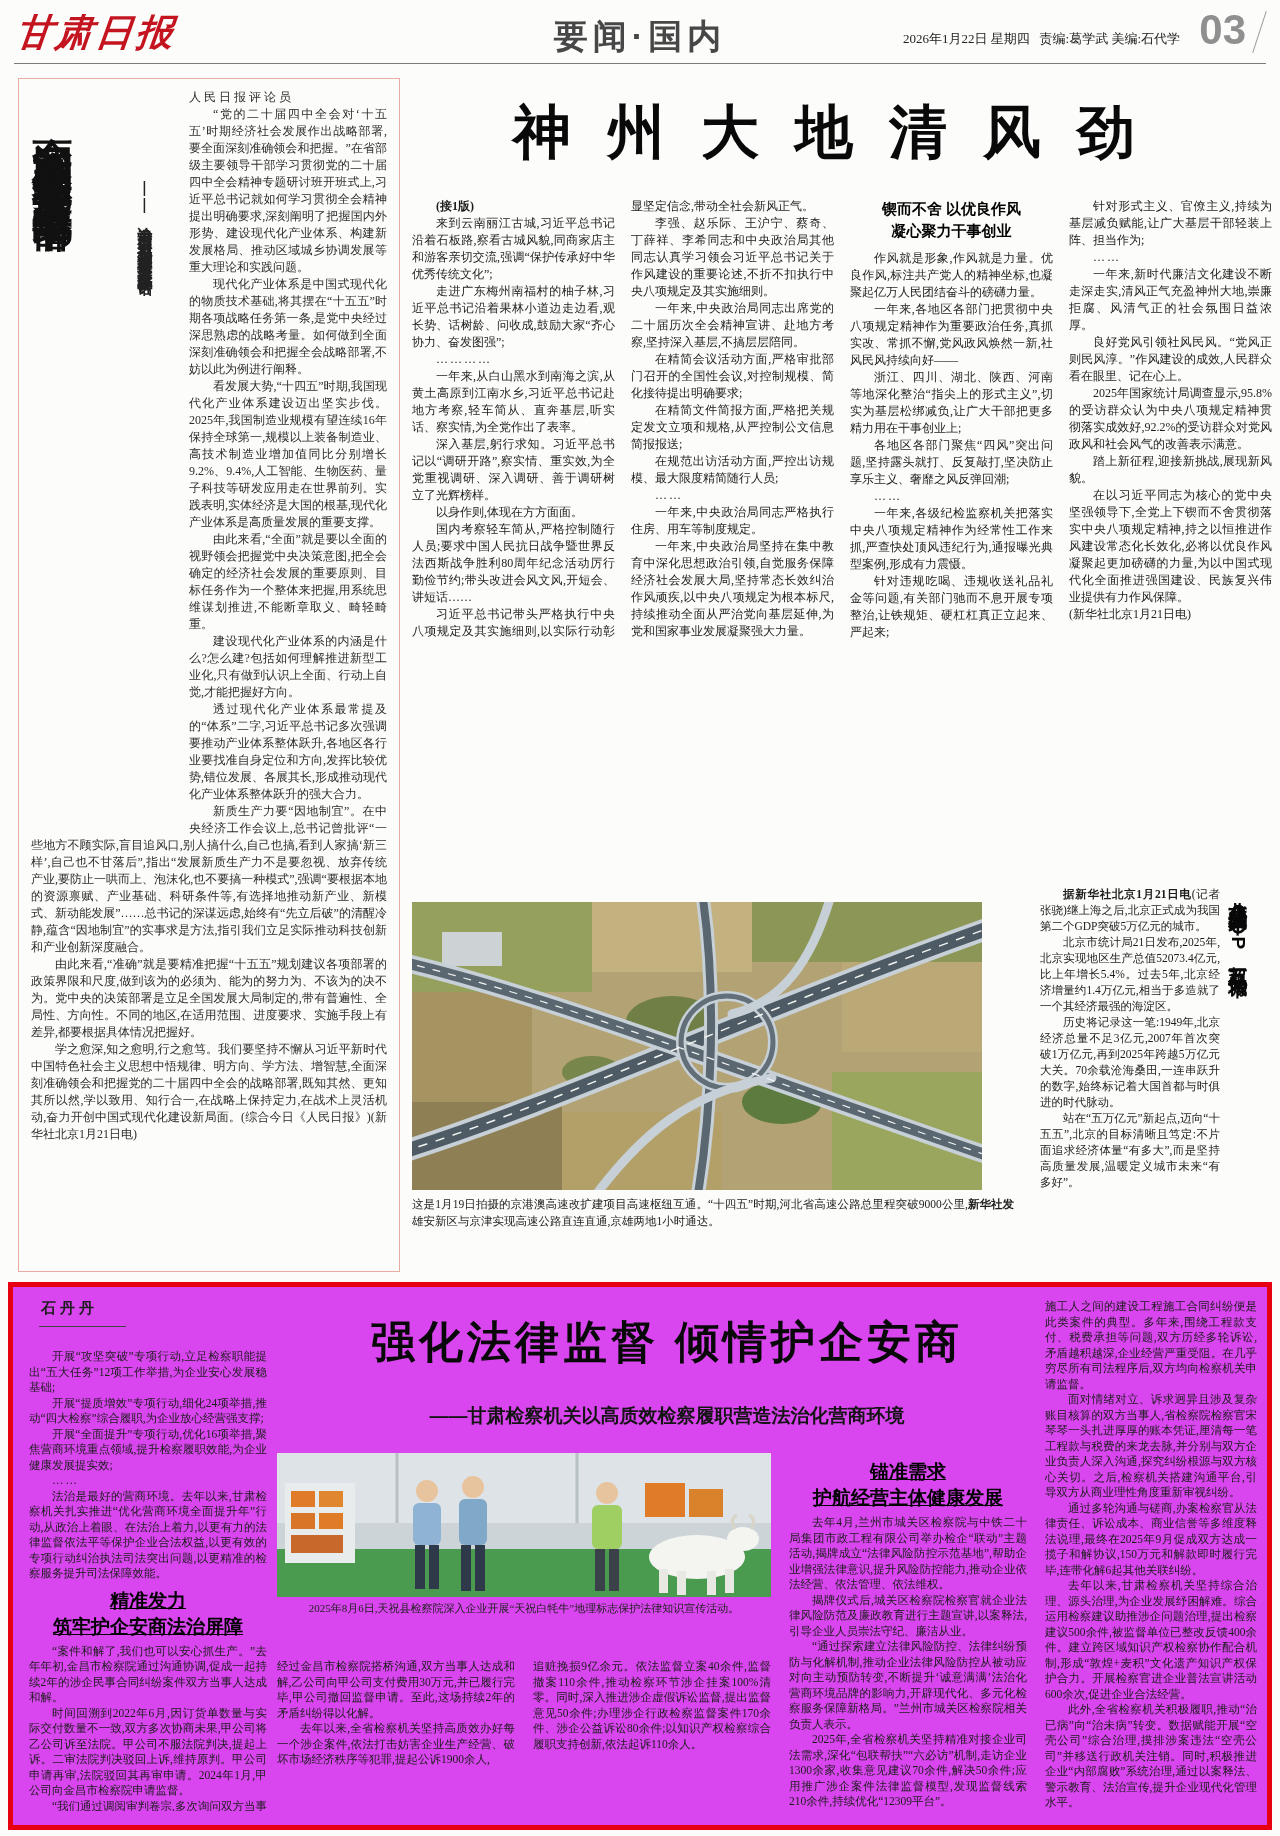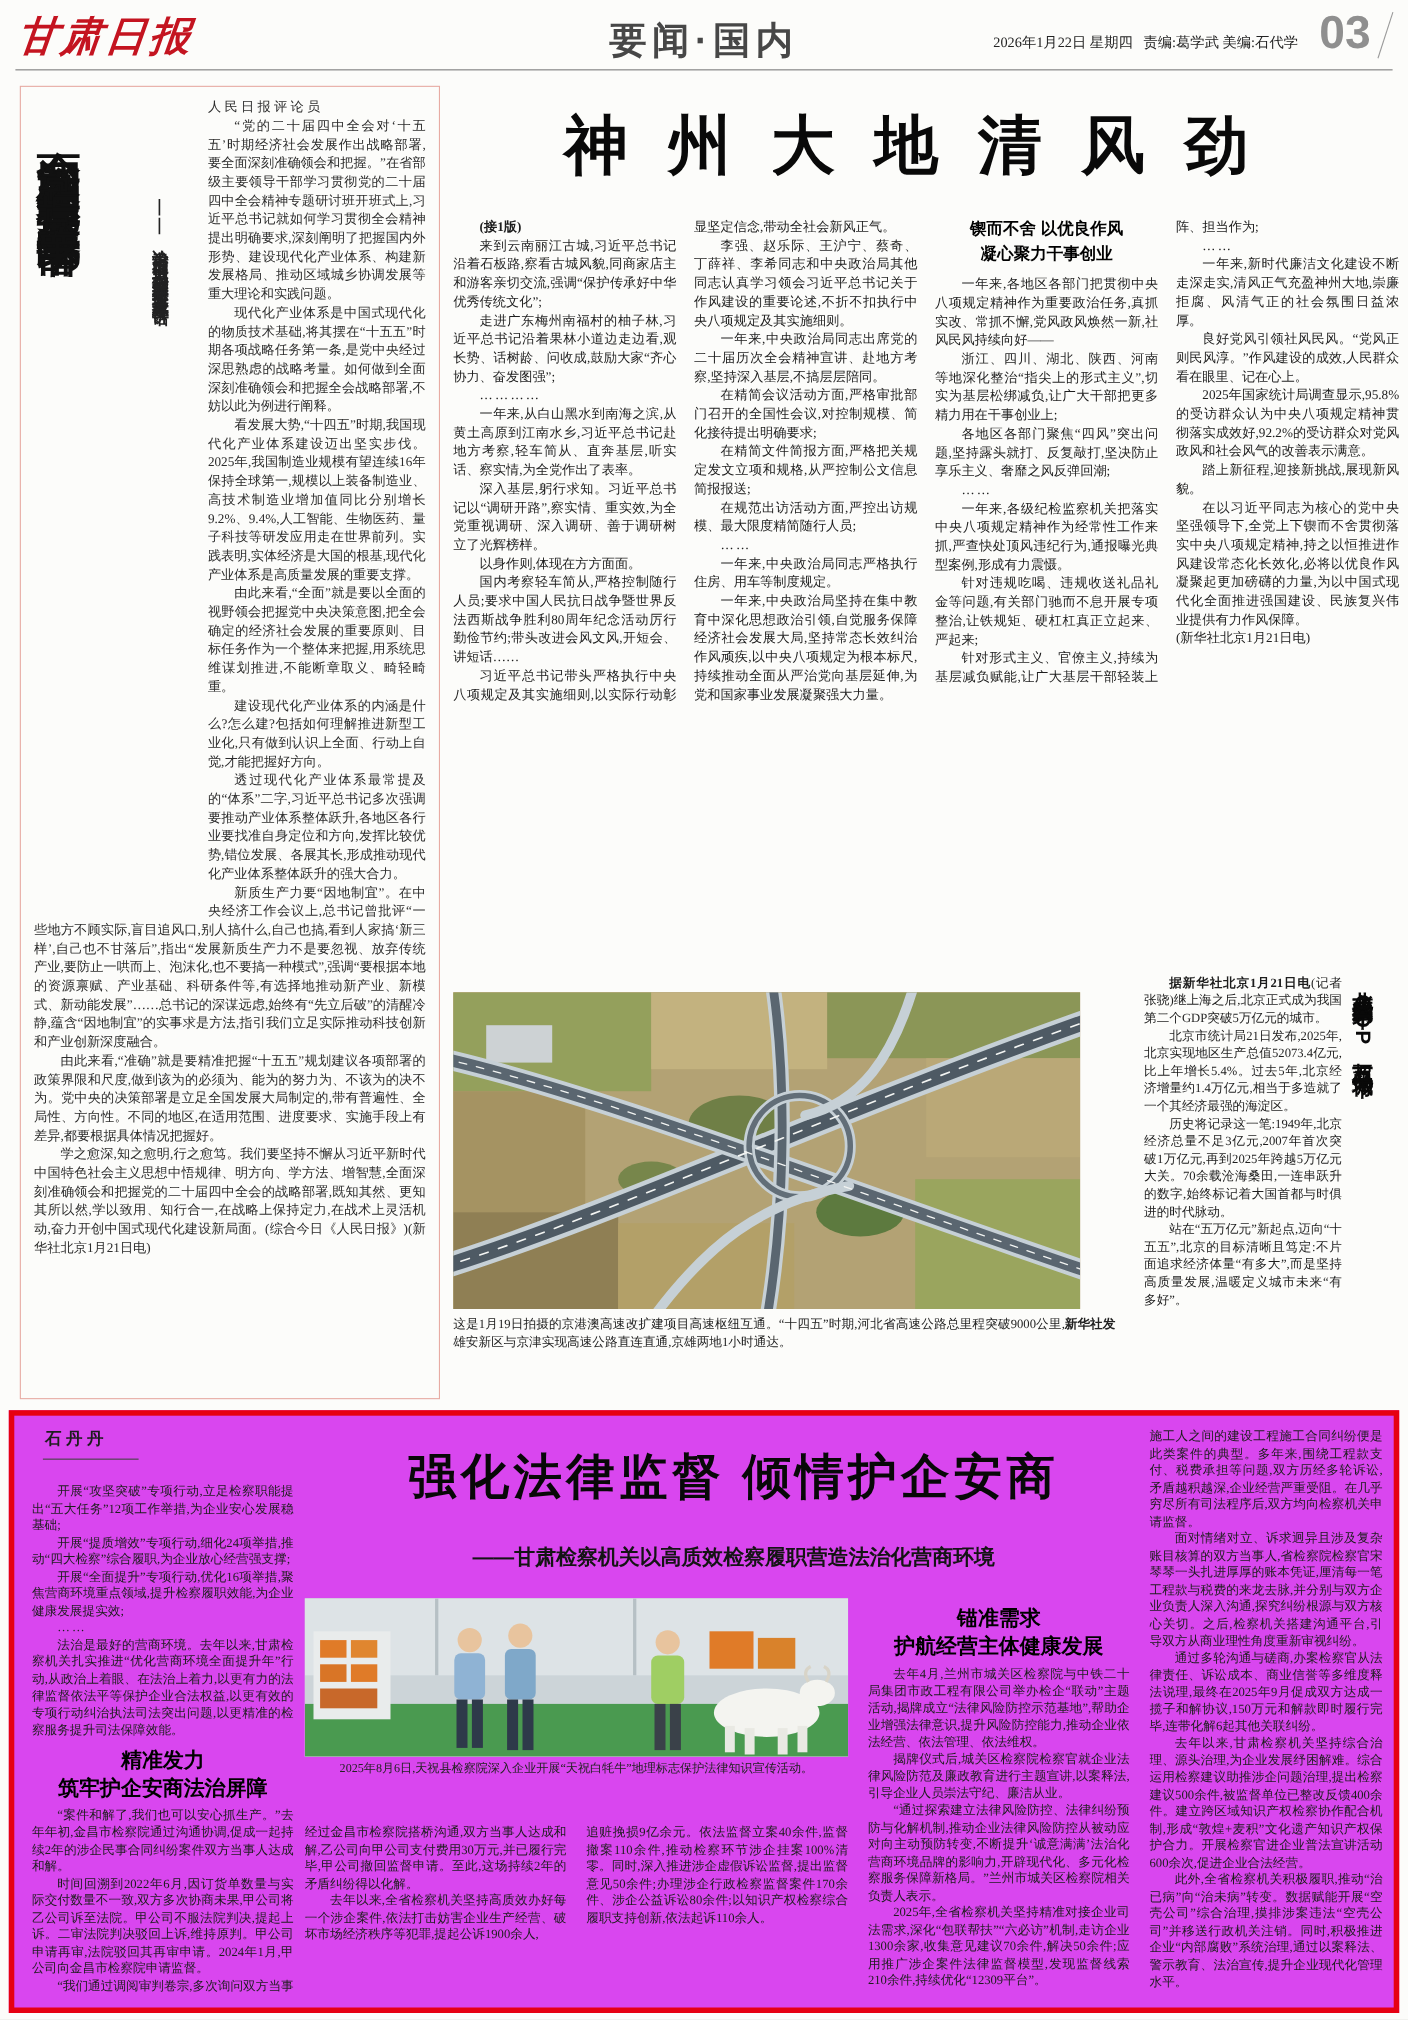--- a/index.html
+++ b/index.html
@@ -55,21 +55,21 @@
   .feature{position:absolute;left:8px;top:1282px;width:1264px;height:548px;border:5px solid #e60012;
         box-sizing:border-box;background:#d946ef;}
   .ft-byline{position:absolute;left:26px;top:12px;font-family:"Liberation Sans",sans-serif;
         font-size:15px;font-weight:bold;letter-spacing:4px;border-bottom:1px solid #444;padding:0 28px 8px 2px;}
   .ft-headline{position:absolute;left:258px;top:26px;width:792px;text-align:center;
         font-family:Liberation Sans, sans-serif;font-size:44px;font-weight:bold;color:#080808;letter-spacing:4px;}
   .ft-subtitle{position:absolute;left:258px;top:116px;width:792px;text-align:center;
         font-family:"Liberation Sans",sans-serif;font-size:19px;font-weight:bold;color:#141414;}
   .fcol{position:absolute;overflow:hidden;}
   .fcol p{font-size:11.5px;line-height:15.5px;}
-  .fcol p.t-sub{font-size:19px;line-height:26px;margin:6px 0 4px 0 !important;}
+  .fcol p.t-sub{font-size:19px;line-height:26px;margin:6px 0 4px 0 !important;text-decoration:underline;}
   .f-col1{left:16px;top:62px;width:238px;height:462px;}
   .f-col2{left:264px;top:372px;width:238px;height:152px;}
   .f-col3{left:520px;top:372px;width:238px;height:152px;}
   .f-col4{left:776px;top:166px;width:238px;height:358px;}
   .f-col5{left:1032px;top:12px;width:212px;height:512px;}
   .ft-photo{position:absolute;left:264px;top:166px;width:494px;height:144px;overflow:hidden;background:#ccd3d6;}
   .ft-caption{position:absolute;left:264px;top:314px;width:494px;font-size:11px;line-height:15px;
         text-align:center;color:#222;}
 </style>
 </head>
@@ -123,20 +123,21 @@
         <p class="t-p">李强、赵乐际、王沪宁、蔡奇、丁薛祥、李希同志和中央政治局其他同志认真学习领会习近平总书记关于作风建设的重要论述,不折不扣执行中央八项规定及其实施细则。</p>
         <p class="t-p">一年来,中央政治局同志出席党的二十届历次全会精神宣讲、赴地方考察,坚持深入基层,不搞层层陪同。</p>
         <p class="t-p">在精简会议活动方面,严格审批部门召开的全国性会议,对控制规模、简化接待提出明确要求;</p>
         <p class="t-p">在精简文件简报方面,严格把关规定发文立项和规格,从严控制公文信息简报报送;</p>
         <p class="t-p">在规范出访活动方面,严控出访规模、最大限度精简随行人员;</p>
         <p class="t-dots">……</p>
         <p class="t-p">一年来,中央政治局同志严格执行住房、用车等制度规定。</p>
         <p class="t-p">一年来,中央政治局坚持在集中教育中深化思想政治引领,自觉服务保障经济社会发展大局,坚持常态长效纠治作风顽疾,以中央八项规定为根本标尺,持续推动全面从严治党向基层延伸,为党和国家事业发展凝聚强大力量。</p>
         <p class="t-sub">锲而不舍 以优良作风
 凝心聚力干事创业</p>
+        <p class="t-p">作风就是形象,作风就是力量。优良作风,标注共产党人的精神坐标,也凝聚起亿万人民团结奋斗的磅礴力量。</p>
         <p class="t-p">一年来,各地区各部门把贯彻中央八项规定精神作为重要政治任务,真抓实改、常抓不懈,党风政风焕然一新,社风民风持续向好——</p>
         <p class="t-p">浙江、四川、湖北、陕西、河南等地深化整治“指尖上的形式主义”,切实为基层松绑减负,让广大干部把更多精力用在干事创业上;</p>
         <p class="t-p">各地区各部门聚焦“四风”突出问题,坚持露头就打、反复敲打,坚决防止享乐主义、奢靡之风反弹回潮;</p>
         <p class="t-dots">……</p>
         <p class="t-p">一年来,各级纪检监察机关把落实中央八项规定精神作为经常性工作来抓,严查快处顶风违纪行为,通报曝光典型案例,形成有力震慑。</p>
         <p class="t-p">针对违规吃喝、违规收送礼品礼金等问题,有关部门驰而不息开展专项整治,让铁规矩、硬杠杠真正立起来、严起来;</p>
         <p class="t-p">针对形式主义、官僚主义,持续为基层减负赋能,让广大基层干部轻装上阵、担当作为;</p>
         <p class="t-dots">……</p>
         <p class="t-p">一年来,新时代廉洁文化建设不断走深走实,清风正气充盈神州大地,崇廉拒腐、风清气正的社会氛围日益浓厚。</p>
         <p class="t-p">良好党风引领社风民风。“党风正则民风淳。”作风建设的成效,人民群众看在眼里、记在心上。</p>

